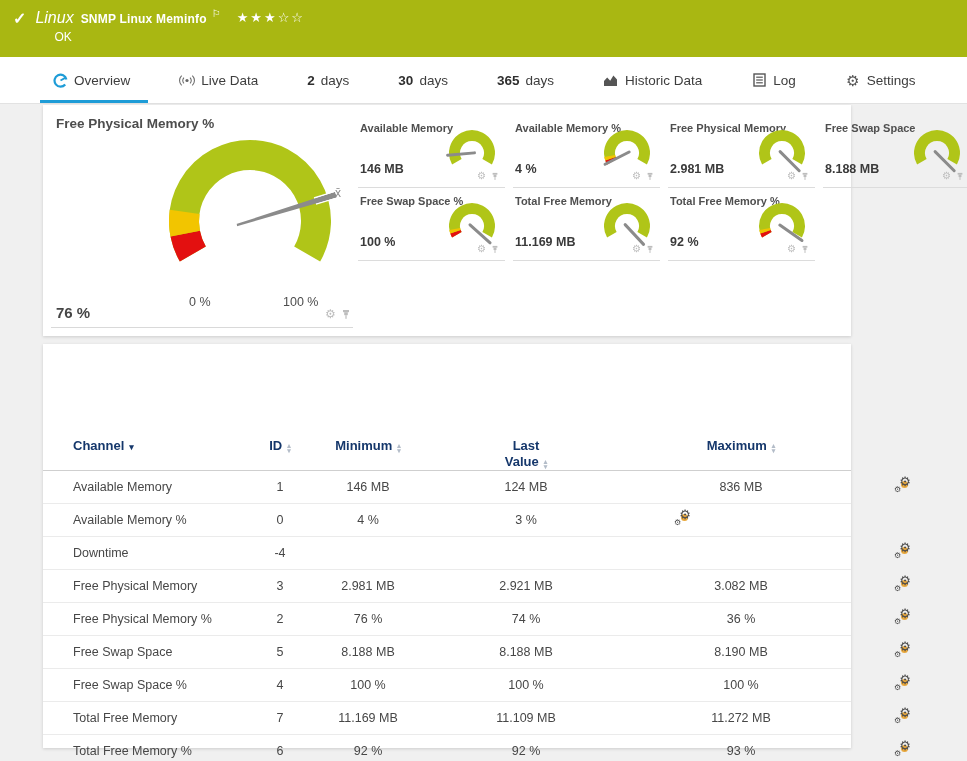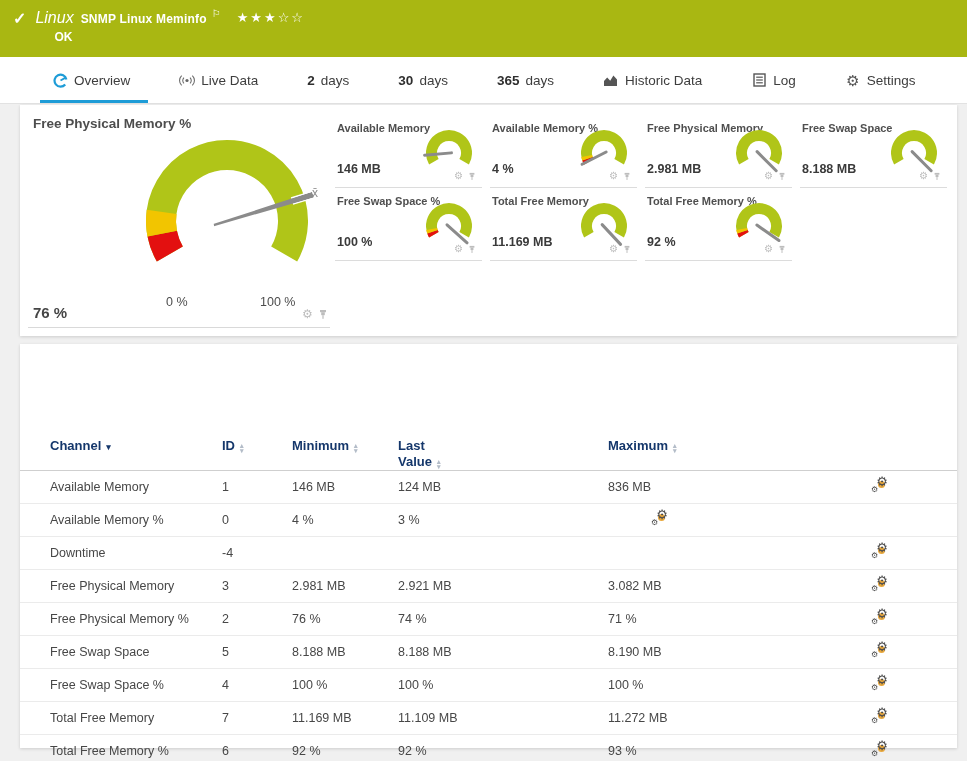--- a/index.html
+++ b/index.html
@@ -8,33 +8,33 @@
 
   
   .sensor-header { height:57px; background:#a9b712; color:#fff; display:flex; align-items:flex-start; padding:9px 0 0 13px; }
   .check { font-size:16px; font-weight:bold; line-height:20px; margin-right:9px; }
   .ht-block { display:flex; flex-direction:column; }
   .ht-line1 { display:flex; align-items:baseline; }
   .kind { font-style:italic; font-size:16px; margin-right:7px; }
   .sensor-title { font-size:12px; font-weight:bold; letter-spacing:.2px; }
   .flag { font-size:10px; margin-left:5px; position:relative; top:-6px; }
   .stars { font-size:13px; letter-spacing:2px; margin-left:16px; position:relative; top:-1px; }
-  .status-ok { font-size:12px; font-weight:bold; margin:3px 0 7px 19px; }
+  .status-ok { font-size:12px; font-weight:normal; margin:3px 0 7px 19px; }
 
   
   .tabbar { height:47px; background:#fff; border-bottom:1px solid #e2e2e2; display:flex; align-items:flex-end; padding-left:52px; }
   .tab { position:relative; display:flex; align-items:center; gap:6px; height:100%; font-size:13.5px; color:#3d3d3d; margin-right:49px; cursor:pointer; }
   .tab:last-child { margin-right:0; }
   .tab .num { font-weight:bold; color:#2f2f2f; }
   .tab.active::after { content:""; position:absolute; left:-12px; right:-18px; bottom:0; height:3px; background:#1e9cd7; }
   .ticon { display:inline-flex; width:16px; height:16px; align-items:center; justify-content:center; }
   .gear-char { font-size:15px; color:#555; line-height:1; }
 
   
-  .panel { position:absolute; left:20px; width:937px; background:#fff; box-shadow:0 1px 3px rgba(0,0,0,.15); }
+  .panel { position:absolute; left:43px; width:808px; background:#fff; box-shadow:0 1px 3px rgba(0,0,0,.15); }
   .gauges-panel { top:105px; height:231px; }
   .table-panel  { top:344px; height:404px; }
 
   
   .big-gauge { position:absolute; left:0; top:0; width:330px; height:231px; }
   .bg-title { position:absolute; left:13px; top:11px; font-size:13.5px; font-weight:600; color:#4d4d4d; }
   .bg-svg { position:absolute; left:0; top:0; }
   .bg-needle { position:absolute; left:193px; top:113px; width:104px; height:6px; background:#8b8b8b;
                transform-origin:14px 50%; clip-path:polygon(0 32%, 100% 0, 100% 100%, 0 68%); }
   .bg-notch { position:absolute; left:272px; top:92px; width:34px; height:8px; background:#fff; transform-origin:0 50%; }
@@ -57,21 +57,21 @@
   .m-svg { position:absolute; left:86px; top:10px; }
   .m-needle { position:absolute; left:110px; top:36.6px; width:30px; height:2.6px; background:#8b8b8b; border-radius:2px; transform-origin:4px 50%; }
   .m-icons { right:14px; top:56px; }
   .m-icons .ci-gear { font-size:10px; }
 
   
   .tbl { padding-top:34px;margin-top:44px; }
   .tgrid { display:grid; grid-template-columns:172px 70px 106px 210px 220px 1fr; padding-left:30px; align-items:center; }
   .thead { align-items:start; min-height:46px; border-bottom:1px solid #cfcfcf; }
   .th { font-size:13px; font-weight:bold; color:#15376b; white-space:pre-line; line-height:16px; }
-  .th.right, .td.c-num { text-align:left; }
+  .th.right, .td.c-num { text-align:center; }
   .sort-stack { display:inline-flex; flex-direction:column; vertical-align:2px; margin-left:5px; color:#b3bcc8; font-size:7px; line-height:5px; }
   .sort-active { color:#15376b; font-size:9px; margin-left:5px; }
   .trow { height:33px; border-bottom:1px solid #ebebeb; }
   .td { font-size:12.5px; color:#474747; }
   .c-icon { padding-left:42px; }
   .gearpair { position:relative; display:inline-block; width:18px; height:16px; cursor:pointer; }
   .g-dot { position:absolute; right:3px; top:3px; width:7px; height:7px; border-radius:50%; background:#e9a83c; }
   .g-big { position:absolute; right:0; top:-3px; font-size:13px; color:#4d4d4d; line-height:1; }
   .g-small { position:absolute; left:1px; bottom:0; font-size:8px; color:#4d4d4d; line-height:1; }
 </style>
@@ -407,21 +407,21 @@
               <span class="g-small">⚙</span>
             </span>
           </div>
         </div>
 
         <div class="tgrid trow">
           <div class="td c-channel">Free Physical Memory %</div>
           <div class="td c-num">2</div>
           <div class="td c-num">76 %</div>
           <div class="td c-num">74 %</div>
-          <div class="td c-num">71 %</div>
+          <div class="td c-num">36 %</div>
           <div class="td c-icon">
             <span class="gearpair">
               <span class="g-dot"></span>
               <span class="g-big">⚙</span>
               <span class="g-small">⚙</span>
             </span>
           </div>
         </div>
 
         <div class="tgrid trow">

